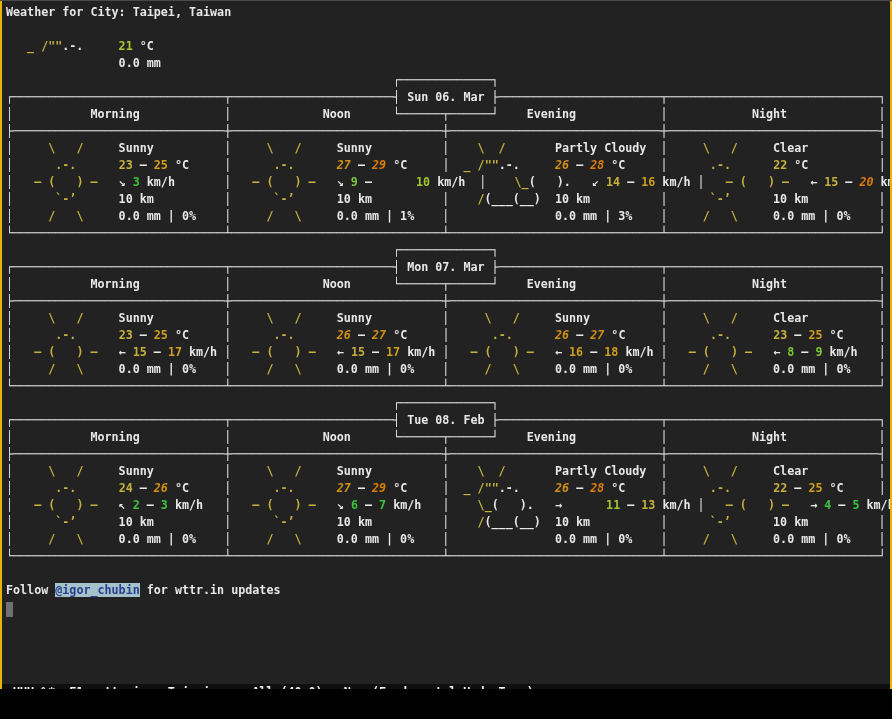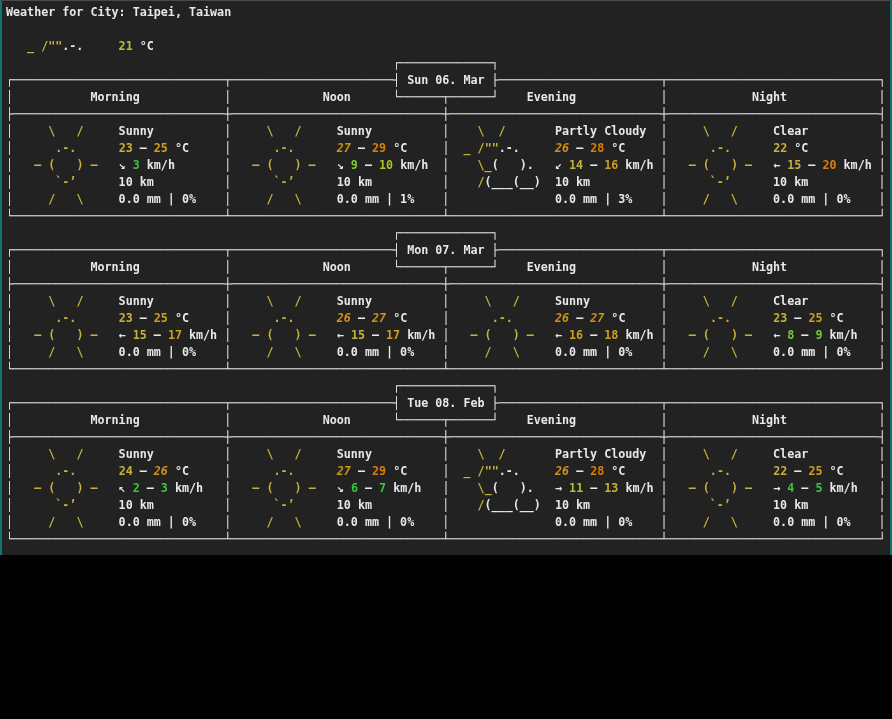--- a/index.html
+++ b/index.html
@@ -1,47 +1,48 @@
 <!DOCTYPE html>
 <html><head>
 <meta charset="utf-8">
 <style>
   html,body{margin:0;padding:0;background:#000;}
-  .frame{position:relative;width:892px;height:555px;background:#0f766e;overflow:hidden;}
+  .frame{position:relative;width:892px;height:689px;background:#eab308;overflow:hidden;}
   .topline{position:absolute;left:0;top:0;width:892px;height:1px;background:#4a4a4a;}
   .screen{position:absolute;left:2px;top:1px;width:888px;height:716px;background:#222222;overflow:hidden;}
   .buffer{padding:3px 0 0 4px;height:680px;overflow:hidden;}
   .tl, .modeline, .echo{
     font-family:"DejaVu Sans Mono", monospace;
     font-size:11.7px;font-weight:700;line-height:17px;white-space:pre;
   }
   .tl{height:17px;color:#e8e8e8;}
   .modeline{height:17px;background:#0f0f0f;color:#f1f1f1;padding-left:4px;overflow:hidden;}
   .echo{height:15px;background:#222222;}
   .c-y{color:#c6b13c;}
   .c-t21{color:#aec432;}
   .c-gold{color:#cf9f1d;}
   .c-amb{color:#d08f16;font-style:italic;}
-  .c-org{color:#dc7d08;}
+  .c-org{color:#dc7d08;font-style:italic;}
   .c-g{color:#3cc43c;}
   .c-g2{color:#7cc636;}
-  .c-ch{color:#a5c52d;}
+  .c-ch{color:#a5c52d;margin-left:37px;}
   .c-link{background:#a5c2cb;color:#27418f;}
   .c-cur{display:inline-block;width:7px;height:15px;background:#6f6f6f;vertical-align:-3px;}
 </style>
 </head>
 <body>
 
 <div class="frame">
   <div class="topline"></div>
   <div class="screen">
     <div class="buffer">
         <div class="tl"><span>Weather for City: Taipei, Taiwan</span></div>
         <div class="tl"></div>
         <div class="tl"><span class="c-y">   _ /""</span><span>.-.     </span><span class="c-t21">21</span><span> °C</span></div>
+        <div class="tl"><span>                </span><span>0.0 mm</span></div>
         <div class="tl"><span>                                                       </span><span>┌</span><span>─────────────</span><span>┐</span></div>
         <div class="tl"><span>┌</span><span>──────────────────────────────</span><span>┬</span><span>───────────────────────</span><span>┤</span><span> Sun 06. Mar </span><span>├</span><span>───────────────────────</span><span>┬</span><span>──────────────────────────────</span><span>┐</span></div>
         <div class="tl"><span>│           </span><span>Morning</span><span>            │             </span><span>Noon</span><span>      └──────┬──────┘    </span><span>Evening</span><span>            │            </span><span>Night</span><span>             │</span></div>
         <div class="tl"><span>├</span><span>──────────────────────────────</span><span>┼</span><span>──────────────────────────────</span><span>┼</span><span>──────────────────────────────</span><span>┼</span><span>──────────────────────────────</span><span>┤</span></div>
         <div class="tl"><span>│</span><span class="c-y">     \   /</span><span>     Sunny          │</span><span class="c-y">     \   /</span><span>     Sunny          │</span><span class="c-y">    \  /</span><span>       Partly Cloudy  │</span><span class="c-y">     \   /</span><span>     Clear          │</span></div>
         <div class="tl"><span>│</span><span class="c-y">      .-.</span><span>      </span><span class="c-y">23</span><span> – </span><span class="c-gold">25</span><span> °C     │</span><span class="c-y">      .-.</span><span>      </span><span class="c-amb">27</span><span> – </span><span class="c-org">29</span><span> °C     │</span><span class="c-y">  _ /""</span><span>.-.     </span><span class="c-amb">26</span><span> – </span><span class="c-org">28</span><span> °C     │</span><span class="c-y">      .-.</span><span>      </span><span class="c-y">22</span><span> °C          │</span></div>
         <div class="tl"><span>│</span><span class="c-y">   ― (   ) ―</span><span>   ↘ </span><span class="c-g">3</span><span> km/h       │</span><span class="c-y">   ― (   ) ―</span><span>   ↘ </span><span class="c-g2">9</span><span> – </span><span class="c-ch">10</span><span> km/h  │</span><span class="c-y">    \_</span><span>(   ).   ↙ </span><span class="c-y">14</span><span> – </span><span class="c-gold">16</span><span> km/h │</span><span class="c-y">   ― (   ) ―</span><span>   ← </span><span class="c-y">15</span><span> – </span><span class="c-org">20</span><span> km/h │</span></div>
         <div class="tl"><span>│</span><span class="c-y">      `-’</span><span>      10 km          │</span><span class="c-y">      `-’</span><span>      10 km          │</span><span class="c-y">    /</span><span>(___(__)  10 km          │</span><span class="c-y">      `-’</span><span>      10 km          │</span></div>
         <div class="tl"><span>│</span><span class="c-y">     /   \</span><span>     0.0 mm | 0%    │</span><span class="c-y">     /   \</span><span>     0.0 mm | 1%    │</span><span>               0.0 mm | 3%    │</span><span class="c-y">     /   \</span><span>     0.0 mm | 0%    │</span></div>
         <div class="tl"><span>└</span><span>──────────────────────────────</span><span>┴</span><span>──────────────────────────────</span><span>┴</span><span>──────────────────────────────</span><span>┴</span><span>──────────────────────────────</span><span>┘</span></div>
@@ -58,18 +59,19 @@
         <div class="tl"><span>┌</span><span>──────────────────────────────</span><span>┬</span><span>───────────────────────</span><span>┤</span><span> Tue 08. Feb </span><span>├</span><span>───────────────────────</span><span>┬</span><span>──────────────────────────────</span><span>┐</span></div>
         <div class="tl"><span>│           </span><span>Morning</span><span>            │             </span><span>Noon</span><span>      └──────┬──────┘    </span><span>Evening</span><span>            │            </span><span>Night</span><span>             │</span></div>
         <div class="tl"><span>├</span><span>──────────────────────────────</span><span>┼</span><span>──────────────────────────────</span><span>┼</span><span>──────────────────────────────</span><span>┼</span><span>──────────────────────────────</span><span>┤</span></div>
         <div class="tl"><span>│</span><span class="c-y">     \   /</span><span>     Sunny          │</span><span class="c-y">     \   /</span><span>     Sunny          │</span><span class="c-y">    \  /</span><span>       Partly Cloudy  │</span><span class="c-y">     \   /</span><span>     Clear          │</span></div>
         <div class="tl"><span>│</span><span class="c-y">      .-.</span><span>      </span><span class="c-y">24</span><span> – </span><span class="c-amb">26</span><span> °C     │</span><span class="c-y">      .-.</span><span>      </span><span class="c-amb">27</span><span> – </span><span class="c-org">29</span><span> °C     │</span><span class="c-y">  _ /""</span><span>.-.     </span><span class="c-amb">26</span><span> – </span><span class="c-org">28</span><span> °C     │</span><span class="c-y">      .-.</span><span>      </span><span class="c-y">22</span><span> – </span><span class="c-gold">25</span><span> °C     │</span></div>
         <div class="tl"><span>│</span><span class="c-y">   ― (   ) ―</span><span>   ↖ </span><span class="c-g">2</span><span> – </span><span class="c-g">3</span><span> km/h   │</span><span class="c-y">   ― (   ) ―</span><span>   ↘ </span><span class="c-g">6</span><span> – </span><span class="c-g">7</span><span> km/h   │</span><span class="c-y">    \_</span><span>(   ).   → </span><span class="c-ch">11</span><span> – </span><span class="c-y">13</span><span> km/h │</span><span class="c-y">   ― (   ) ―</span><span>   → </span><span class="c-g">4</span><span> – </span><span class="c-g">5</span><span> km/h   │</span></div>
         <div class="tl"><span>│</span><span class="c-y">      `-’</span><span>      10 km          │</span><span class="c-y">      `-’</span><span>      10 km          │</span><span class="c-y">    /</span><span>(___(__)  10 km          │</span><span class="c-y">      `-’</span><span>      10 km          │</span></div>
         <div class="tl"><span>│</span><span class="c-y">     /   \</span><span>     0.0 mm | 0%    │</span><span class="c-y">     /   \</span><span>     0.0 mm | 0%    │</span><span>               0.0 mm | 0%    │</span><span class="c-y">     /   \</span><span>     0.0 mm | 0%    │</span></div>
         <div class="tl"><span>└</span><span>──────────────────────────────</span><span>┴</span><span>──────────────────────────────</span><span>┴</span><span>──────────────────────────────</span><span>┴</span><span>──────────────────────────────</span><span>┘</span></div>
         <div class="tl"></div>
+        <div class="tl"><span>Follow </span><span class="c-link">@igor_chubin</span><span> for wttr.in updates</span></div>
         <div class="tl"><span class="c-cur"> </span></div>
       </div>
     <div class="modeline"><span>-UUU:%*--F1  wttr.in - Taipei      All (40,0)  &lt;N&gt;  (Fundamental Undo-Tree) ------------------------------------------------------------</span></div>
     <div class="echo"></div>
   </div>
 </div>
 
 </body></html>

